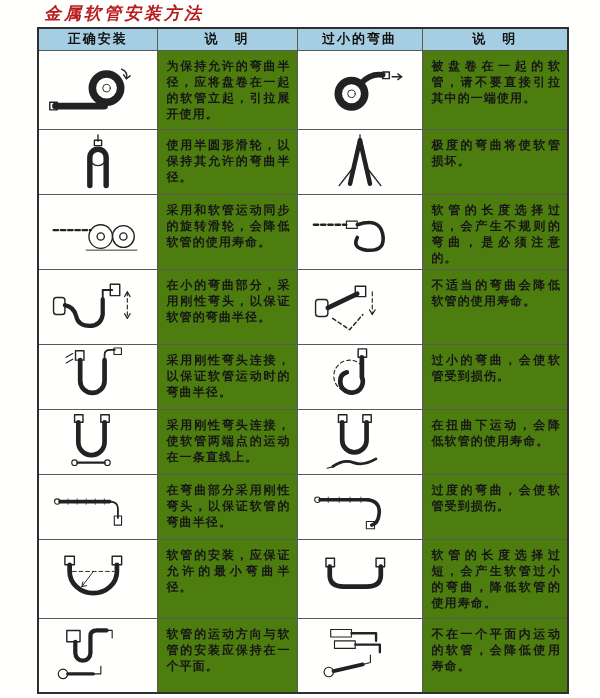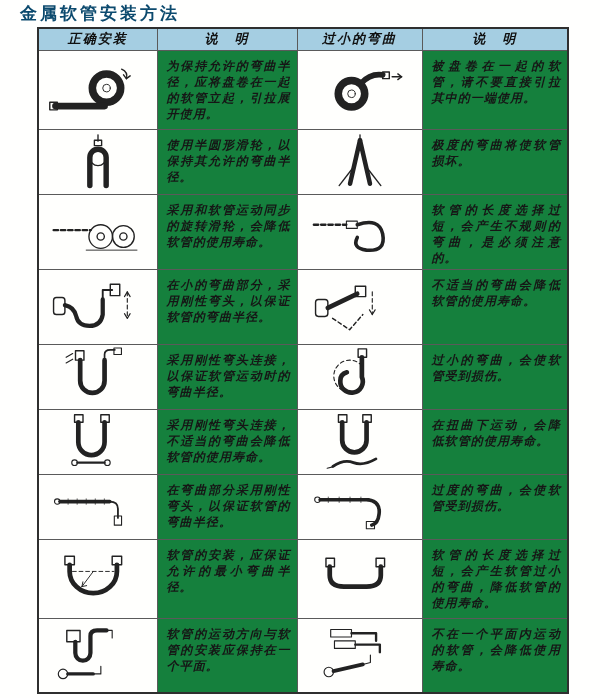--- a/index.html
+++ b/index.html
@@ -4,44 +4,44 @@
 <style>
   html,body { margin:0; padding:0; }
   body {
     width:600px; height:698px;
     background:#fffffe;
     font-family:"Liberation Sans","DejaVu Sans",sans-serif;
     color:#161616;
   }
   .page { position:relative; width:600px; height:698px; overflow:hidden; }
   .title {
-    position:absolute; left:20px; top:2px;
+    position:absolute; left:44px; top:2px;
     font-family:"Liberation Serif","DejaVu Serif",serif;
-    font-size:17px; font-weight:bold; 
-    letter-spacing:3px; color:#0c4a6e;
+    font-size:17px; font-weight:bold; font-style:italic;
+    letter-spacing:3px; color:#b91c1c;
   }
   table.install {
     position:absolute; left:37px; top:27px;
     border-collapse:collapse; table-layout:fixed;
     border:2px solid #2f2f2f;
   }
   table.install th, table.install td {
     border:1px solid #5a5a5a;
-    padding:0; overflow:hidden;font-style:italic;
+    padding:0; overflow:hidden;
   }
   th.hdr {
     background:#a5cee2;
     font-size:13px; font-weight:bold; color:#101010;
     letter-spacing:2px; text-align:center; vertical-align:middle;
   }
   td.img-cell {
     background:#fffffd; text-align:center; vertical-align:middle;
   }
   td.desc-cell {
-    background:#15803d; vertical-align:top;
+    background:#4d7c0f; vertical-align:top;
     font-size:12px; font-weight:bold; line-height:16px;
     letter-spacing:1.1px; text-align:justify;
     color:#161616;
   }
   td.desc-cell .txt { display:block; padding:7px 6px 3px 9px; }
   svg.illu { display:inline-block; vertical-align:middle; }
   svg.illu * { fill:none; stroke:#222; stroke-linecap:round; stroke-linejoin:round; }
 </style>
 </head>
 <body>
@@ -206,21 +206,21 @@
         <svg class="illu" viewBox="0 0 110 64" width="104" height="60">
           <rect x="30" y="3" width="9" height="8" stroke-width="1.5"></rect>
           <rect x="58" y="3" width="9" height="8" stroke-width="1.5"></rect>
           <path d="M34 11 V32 A14 14 0 0 0 62 32 V11" stroke-width="5"></path>
           <circle cx="30" cy="54" r="3" stroke-width="1.2"></circle>
           <path d="M33 54 H62" stroke-width="2.5"></path>
           <circle cx="65" cy="54" r="3" stroke-width="1.2"></circle>
         </svg>
       </td>
       <td class="desc-cell">
-            <span class="txt">采用刚性弯头连接，不适当的弯曲会降低软管的使用寿命。</span>
+            <span class="txt">采用刚性弯头连接，使软管两端点的运动在一条直线上。</span>
           </td>
       <td class="img-cell">
         <svg class="illu" viewBox="0 0 110 64" width="104" height="60">
           <rect x="32" y="3" width="9" height="8" stroke-width="1.5"></rect>
           <rect x="58" y="3" width="9" height="8" stroke-width="1.5"></rect>
           <path d="M36 11 V30 A13 13 0 0 0 62 30 V11" stroke-width="5"></path>
           <path d="M26 58 Q38 50 48 54 Q58 58 72 50" stroke-width="3"></path>
           <path d="M20 60 l8 -2" stroke-width="1.2"></path>
         </svg>
       </td>

